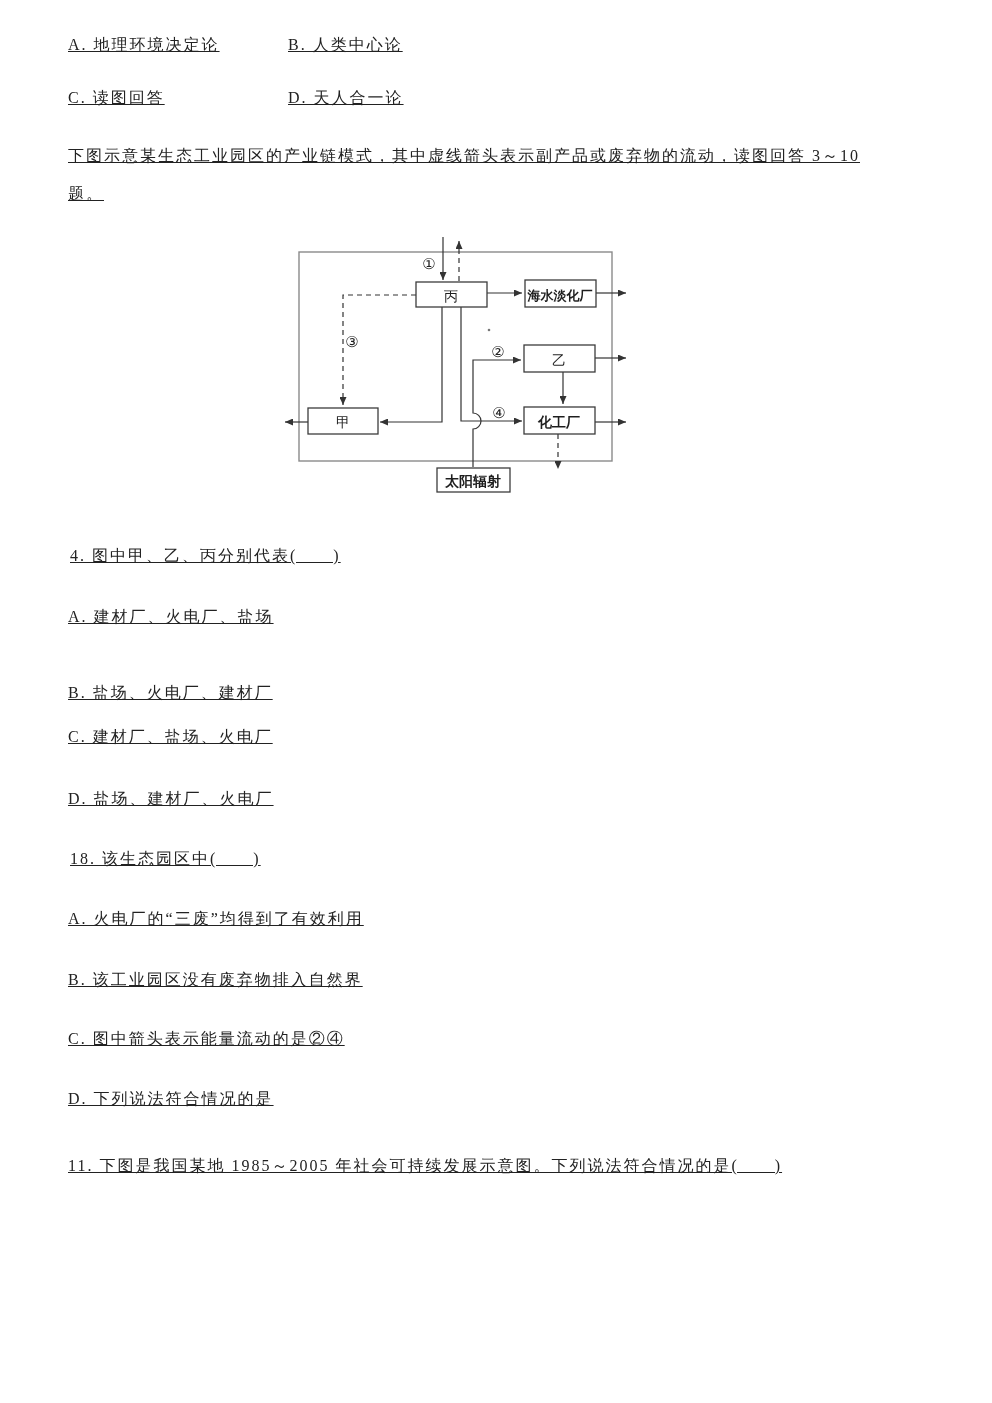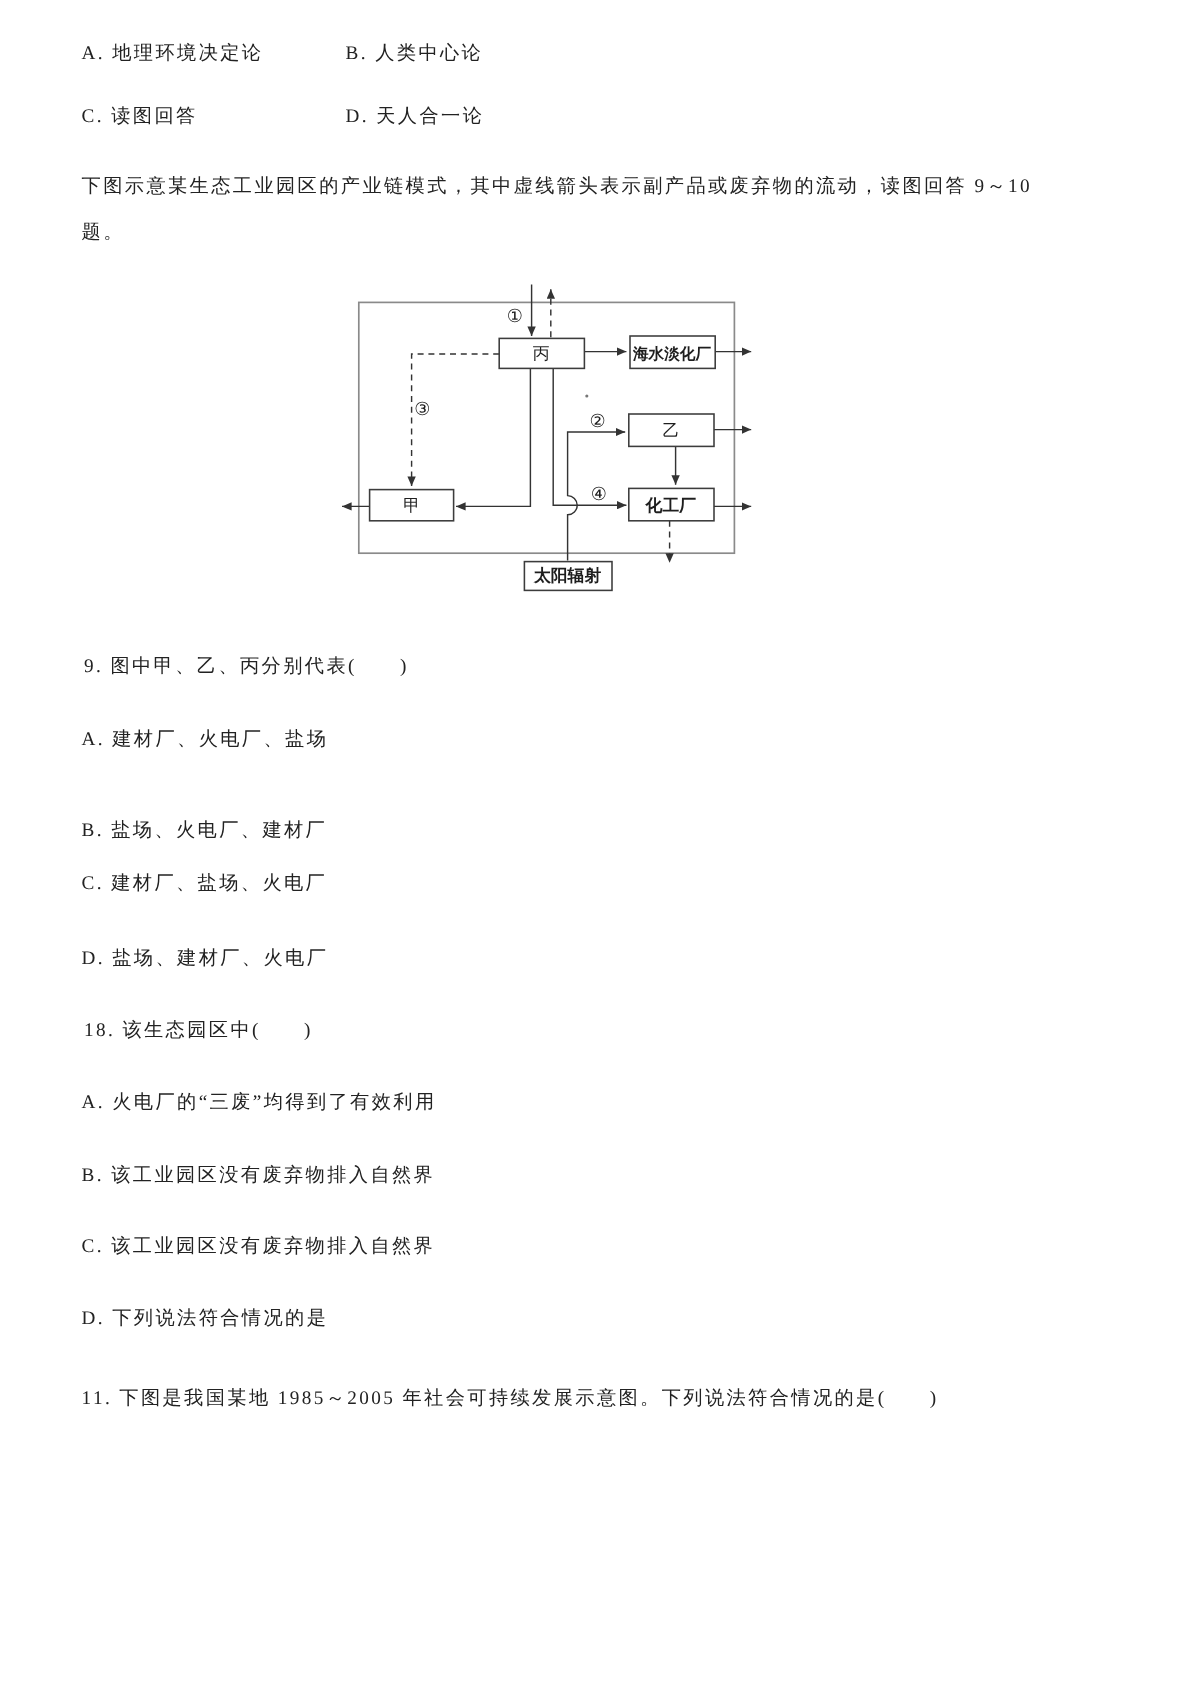--- a/index.html
+++ b/index.html
@@ -1,35 +1,35 @@
 <!DOCTYPE html>
 <html><head>
 <meta charset="utf-8">
 <style>
   html,body{margin:0;padding:0;background:#ffffff;}
   body{width:992px;height:1403px;position:relative;
        font-family:"Liberation Serif","DejaVu Serif",serif;color:#222222;}
   .line{position:absolute;font-size:16px;line-height:20px;letter-spacing:2px;
-        white-space:pre;color:#222222;}
+        white-space:pre;color:#222222;text-decoration:underline;}
   .diagram-svg{position:absolute;left:255px;top:228px;width:400px;height:272px;}
   svg text{font-family:"Liberation Serif","DejaVu Serif",serif;fill:#1e1e1e;}
   svg .boxlabel{font-size:14px;}
   svg .boxlabel.bold{font-weight:bold;}
   svg .boxlabel.small{font-size:13px;font-weight:bold;}
   svg .mark{font-size:15px;}
 </style>
 </head>
 <body>
 
 <div class="line" style="left:68px;top:35px">A. 地理环境决定论</div>
 <div class="line" style="left:288px;top:35px">B. 人类中心论</div>
 <div class="line" style="left:68px;top:88px">C. 读图回答</div>
 <div class="line" style="left:288px;top:88px">D. 天人合一论</div>
 
-<div class="line" style="left:68px;top:146px">下图示意某生态工业园区的产业链模式，其中虚线箭头表示副产品或废弃物的流动，读图回答 9～10</div>
+<div class="line" style="left:68px;top:146px">下图示意某生态工业园区的产业链模式，其中虚线箭头表示副产品或废弃物的流动，读图回答 3～10</div>
 <div class="line" style="left:68px;top:184px">题。</div>
 
 <svg class="diagram-svg" viewBox="255 228 400 272">
   <defs>
     <marker id="ah" markerWidth="9" markerHeight="7" refX="8" refY="3.5" orient="auto" markerUnits="userSpaceOnUse">
       <path d="M0,0 L8,3.5 L0,7 Z" fill="#333333"></path>
     </marker>
   </defs>
 
   <rect x="299" y="252" width="313" height="209" fill="none" stroke="#8a8a8a" stroke-width="1.4"></rect>
@@ -80,25 +80,25 @@
   <text x="473" y="481" text-anchor="middle" dominant-baseline="central" class="boxlabel bold">太阳辐射</text>
 
   <text x="429" y="264" text-anchor="middle" dominant-baseline="central" class="mark">①</text>
   <text x="498" y="352" text-anchor="middle" dominant-baseline="central" class="mark">②</text>
   <text x="352" y="342" text-anchor="middle" dominant-baseline="central" class="mark">③</text>
   <text x="499" y="413" text-anchor="middle" dominant-baseline="central" class="mark">④</text>
 
   <circle cx="489" cy="330" r="1.3" fill="#777777"></circle>
 </svg>
 
-<div class="line" style="left:70px;top:546px">9. 图中甲、乙、丙分别代表(　　)</div>
+<div class="line" style="left:70px;top:546px">4. 图中甲、乙、丙分别代表(　　)</div>
 <div class="line" style="left:68px;top:607px">A. 建材厂、火电厂、盐场</div>
 <div class="line" style="left:68px;top:683px">B. 盐场、火电厂、建材厂</div>
 <div class="line" style="left:68px;top:727px">C. 建材厂、盐场、火电厂</div>
 <div class="line" style="left:68px;top:789px">D. 盐场、建材厂、火电厂</div>
 
 <div class="line" style="left:70px;top:849px">18. 该生态园区中(　　)</div>
 <div class="line" style="left:68px;top:909px">A. 火电厂的“三废”均得到了有效利用</div>
 <div class="line" style="left:68px;top:970px">B. 该工业园区没有废弃物排入自然界</div>
-<div class="line" style="left:68px;top:1029px">C. 该工业园区没有废弃物排入自然界</div>
+<div class="line" style="left:68px;top:1029px">C. 图中箭头表示能量流动的是②④</div>
 <div class="line" style="left:68px;top:1089px">D. 下列说法符合情况的是</div>
 
 <div class="line" style="left:68px;top:1156px">11. 下图是我国某地 1985～2005 年社会可持续发展示意图。下列说法符合情况的是(　　)</div>
 
 </body></html>

